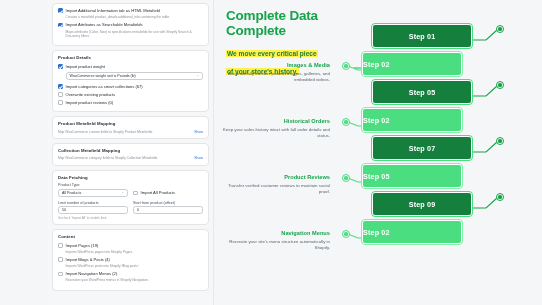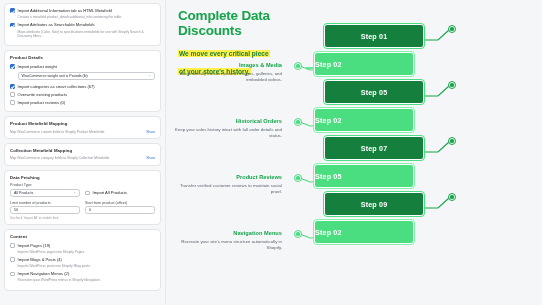--- a/index.html
+++ b/index.html
@@ -2,21 +2,21 @@
 <html><head>
 <meta charset="utf-8">
 <style>
   * { box-sizing: border-box; margin: 0; padding: 0; }
   html, body {
     width: 542px; height: 305px;
     font-family: "Liberation Sans", sans-serif;
     background: #f4f6f8;
     overflow: hidden;
   }
-  .screen { position: relative; width: 463px; height: 305px; display: flex; }
+  .screen { position: relative; width: 463px; height: 305px; display: flex; margin-left: 48px; }
 
   
   .admin-panel {
     width: 166px; height: 305px;
     background: #f6f7f8;
     padding: 3px 4px;
     overflow: hidden;
     flex-shrink: 0;
     border-right: 1px solid #e6e8ea;
   }
@@ -267,21 +267,21 @@
       <path d="M140 68 L148 68" stroke="#4ade80" stroke-width="1.1" fill="none"></path>
       <path d="M134 66 L144 70 L148 70" stroke="#4ade80" stroke-width="1.1" fill="none"></path>
       <path d="M134 122 L144 126 L148 126" stroke="#4ade80" stroke-width="1.1" fill="none"></path>
       <path d="M134 178 L144 182 L148 182" stroke="#4ade80" stroke-width="1.1" fill="none"></path>
       <path d="M134 234 L144 238 L148 238" stroke="#4ade80" stroke-width="1.1" fill="none"></path>
     </svg>
 
     <div class="heading">
       <h1>
         <span>Complete Data</span><br>
-        <span>Discounts</span>
+        <span>Complete</span>
       </h1>
       <div class="hl-wrap">
         <span class="highlight">We move every critical piece</span><br>
         <span class="highlight">of your store's history.</span>
       </div>
     </div>
 
     <div class="feature left" style="left:6px; top:62px;">
       <div class="f-title">Images &amp; Media</div>
       <div class="f-desc">Automatically transfer product images, galleries, and embedded videos.</div>

